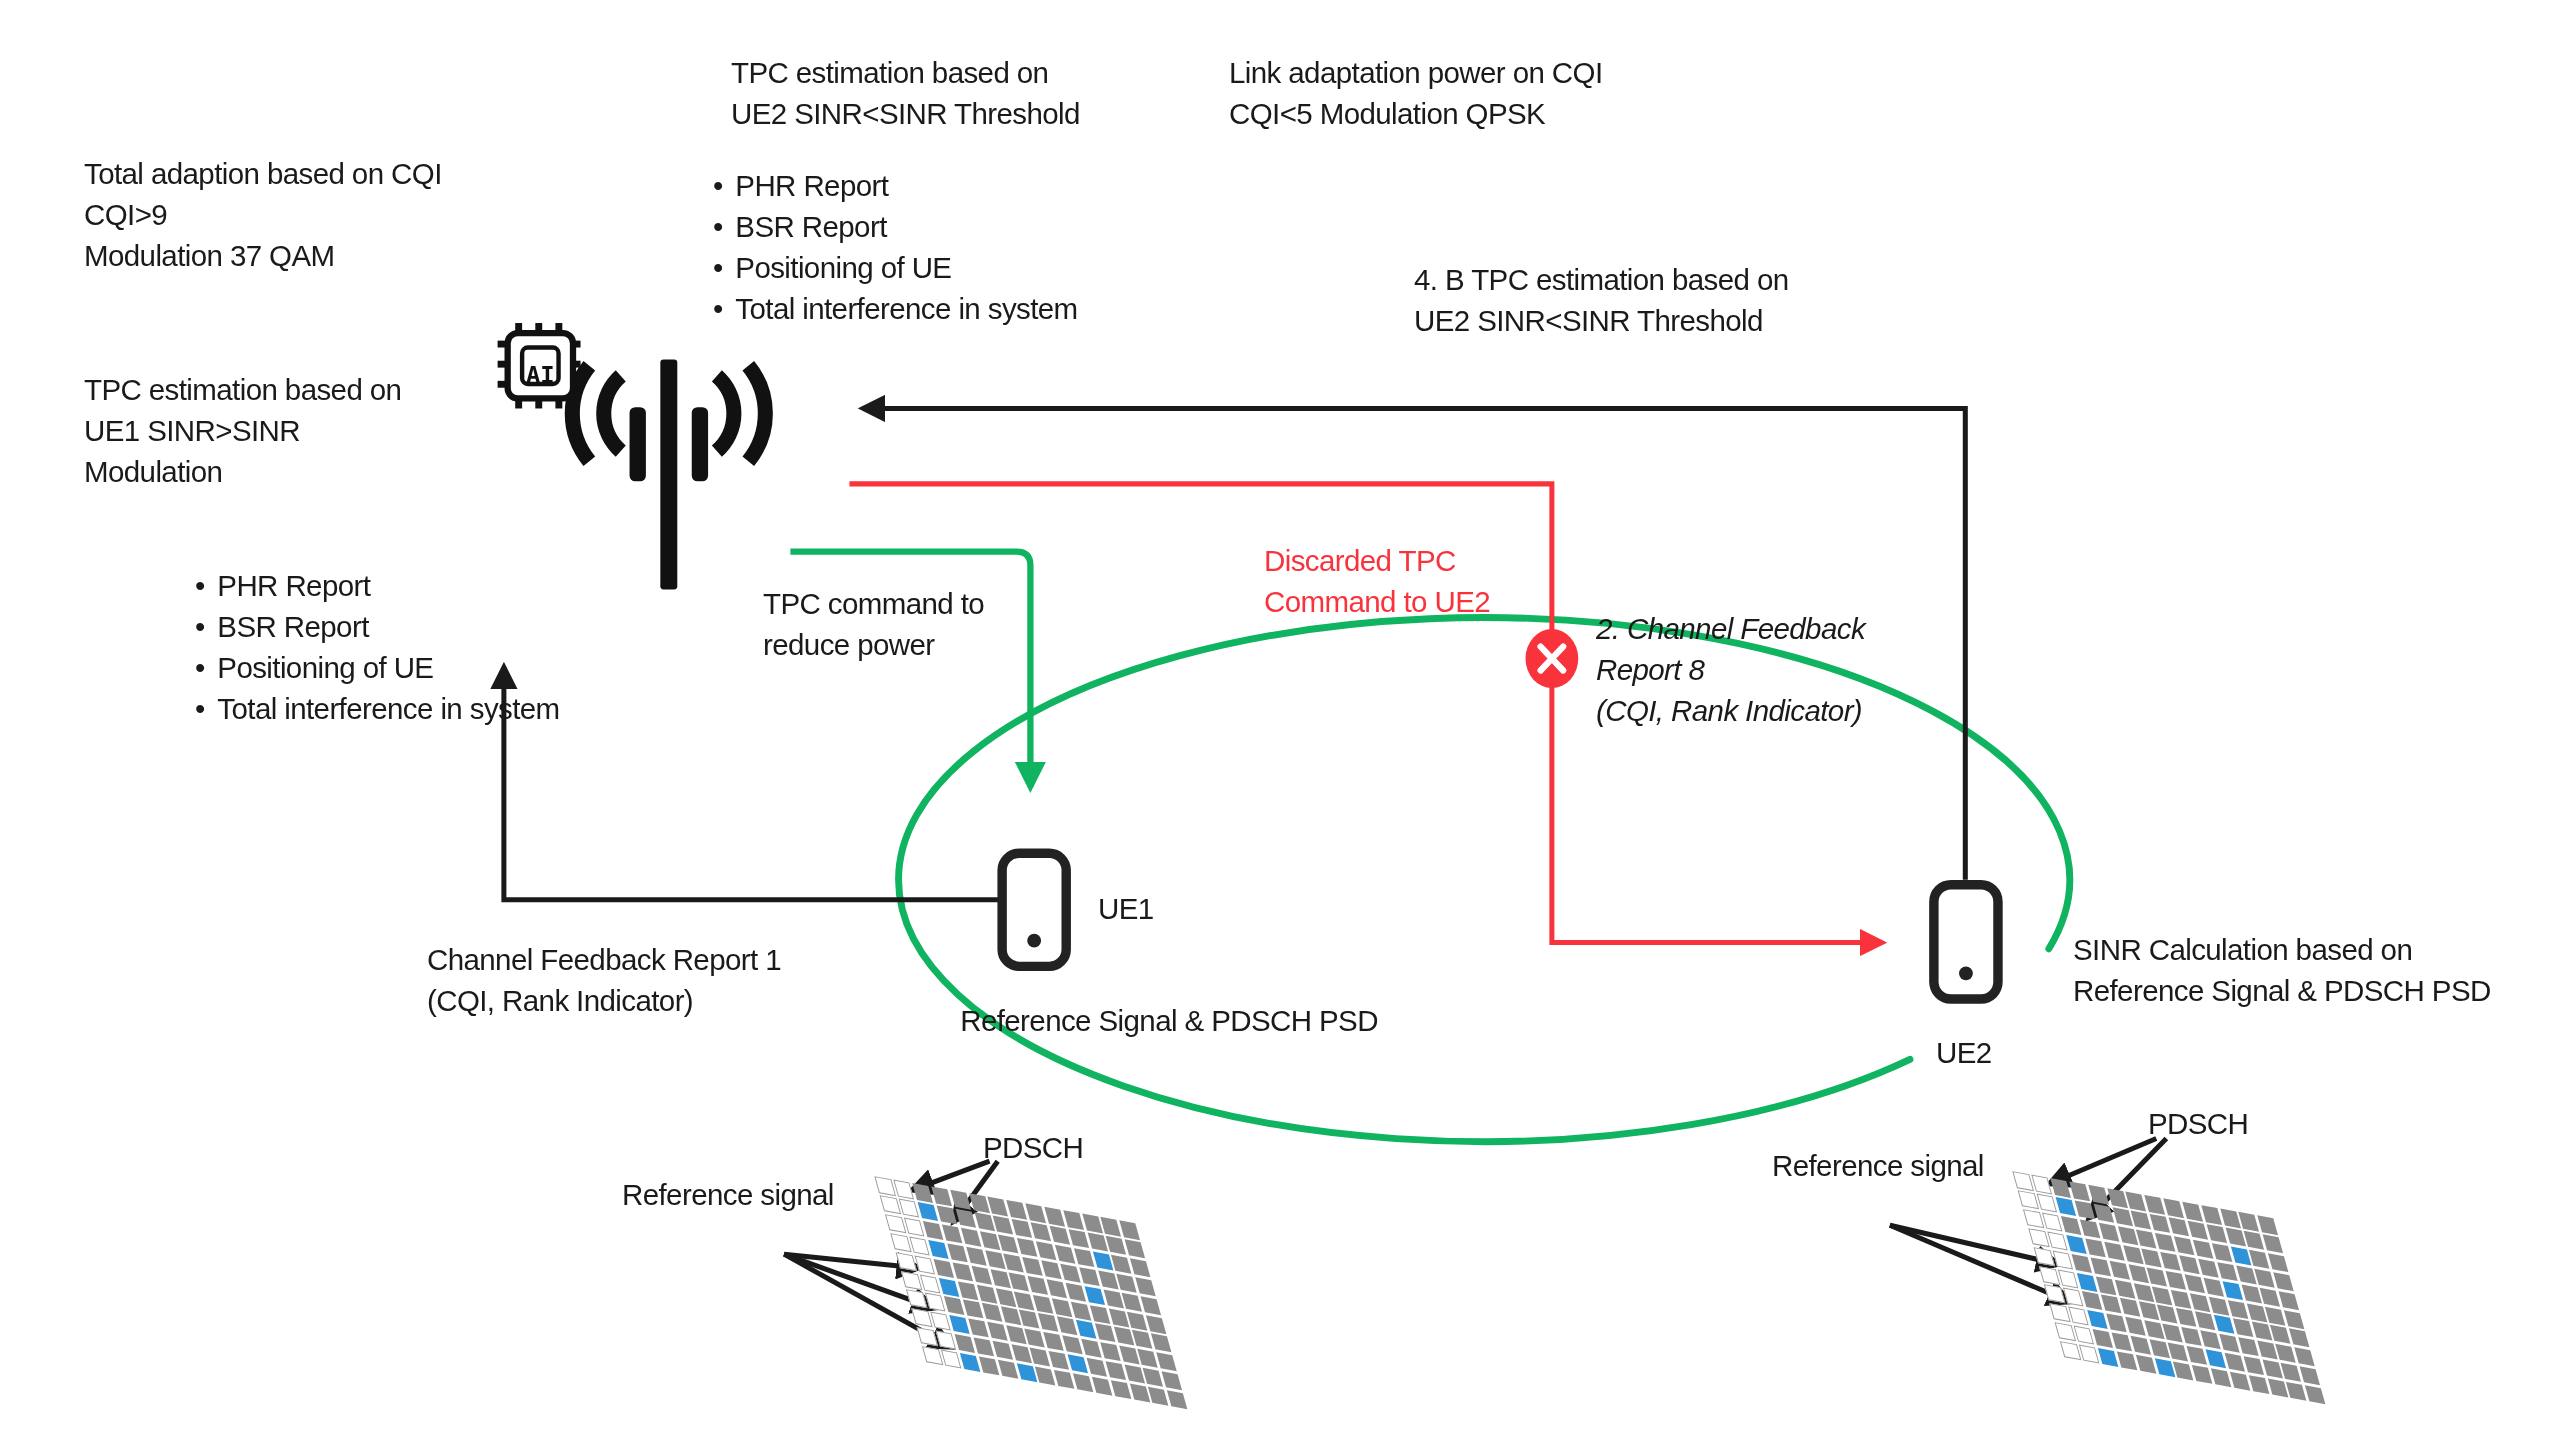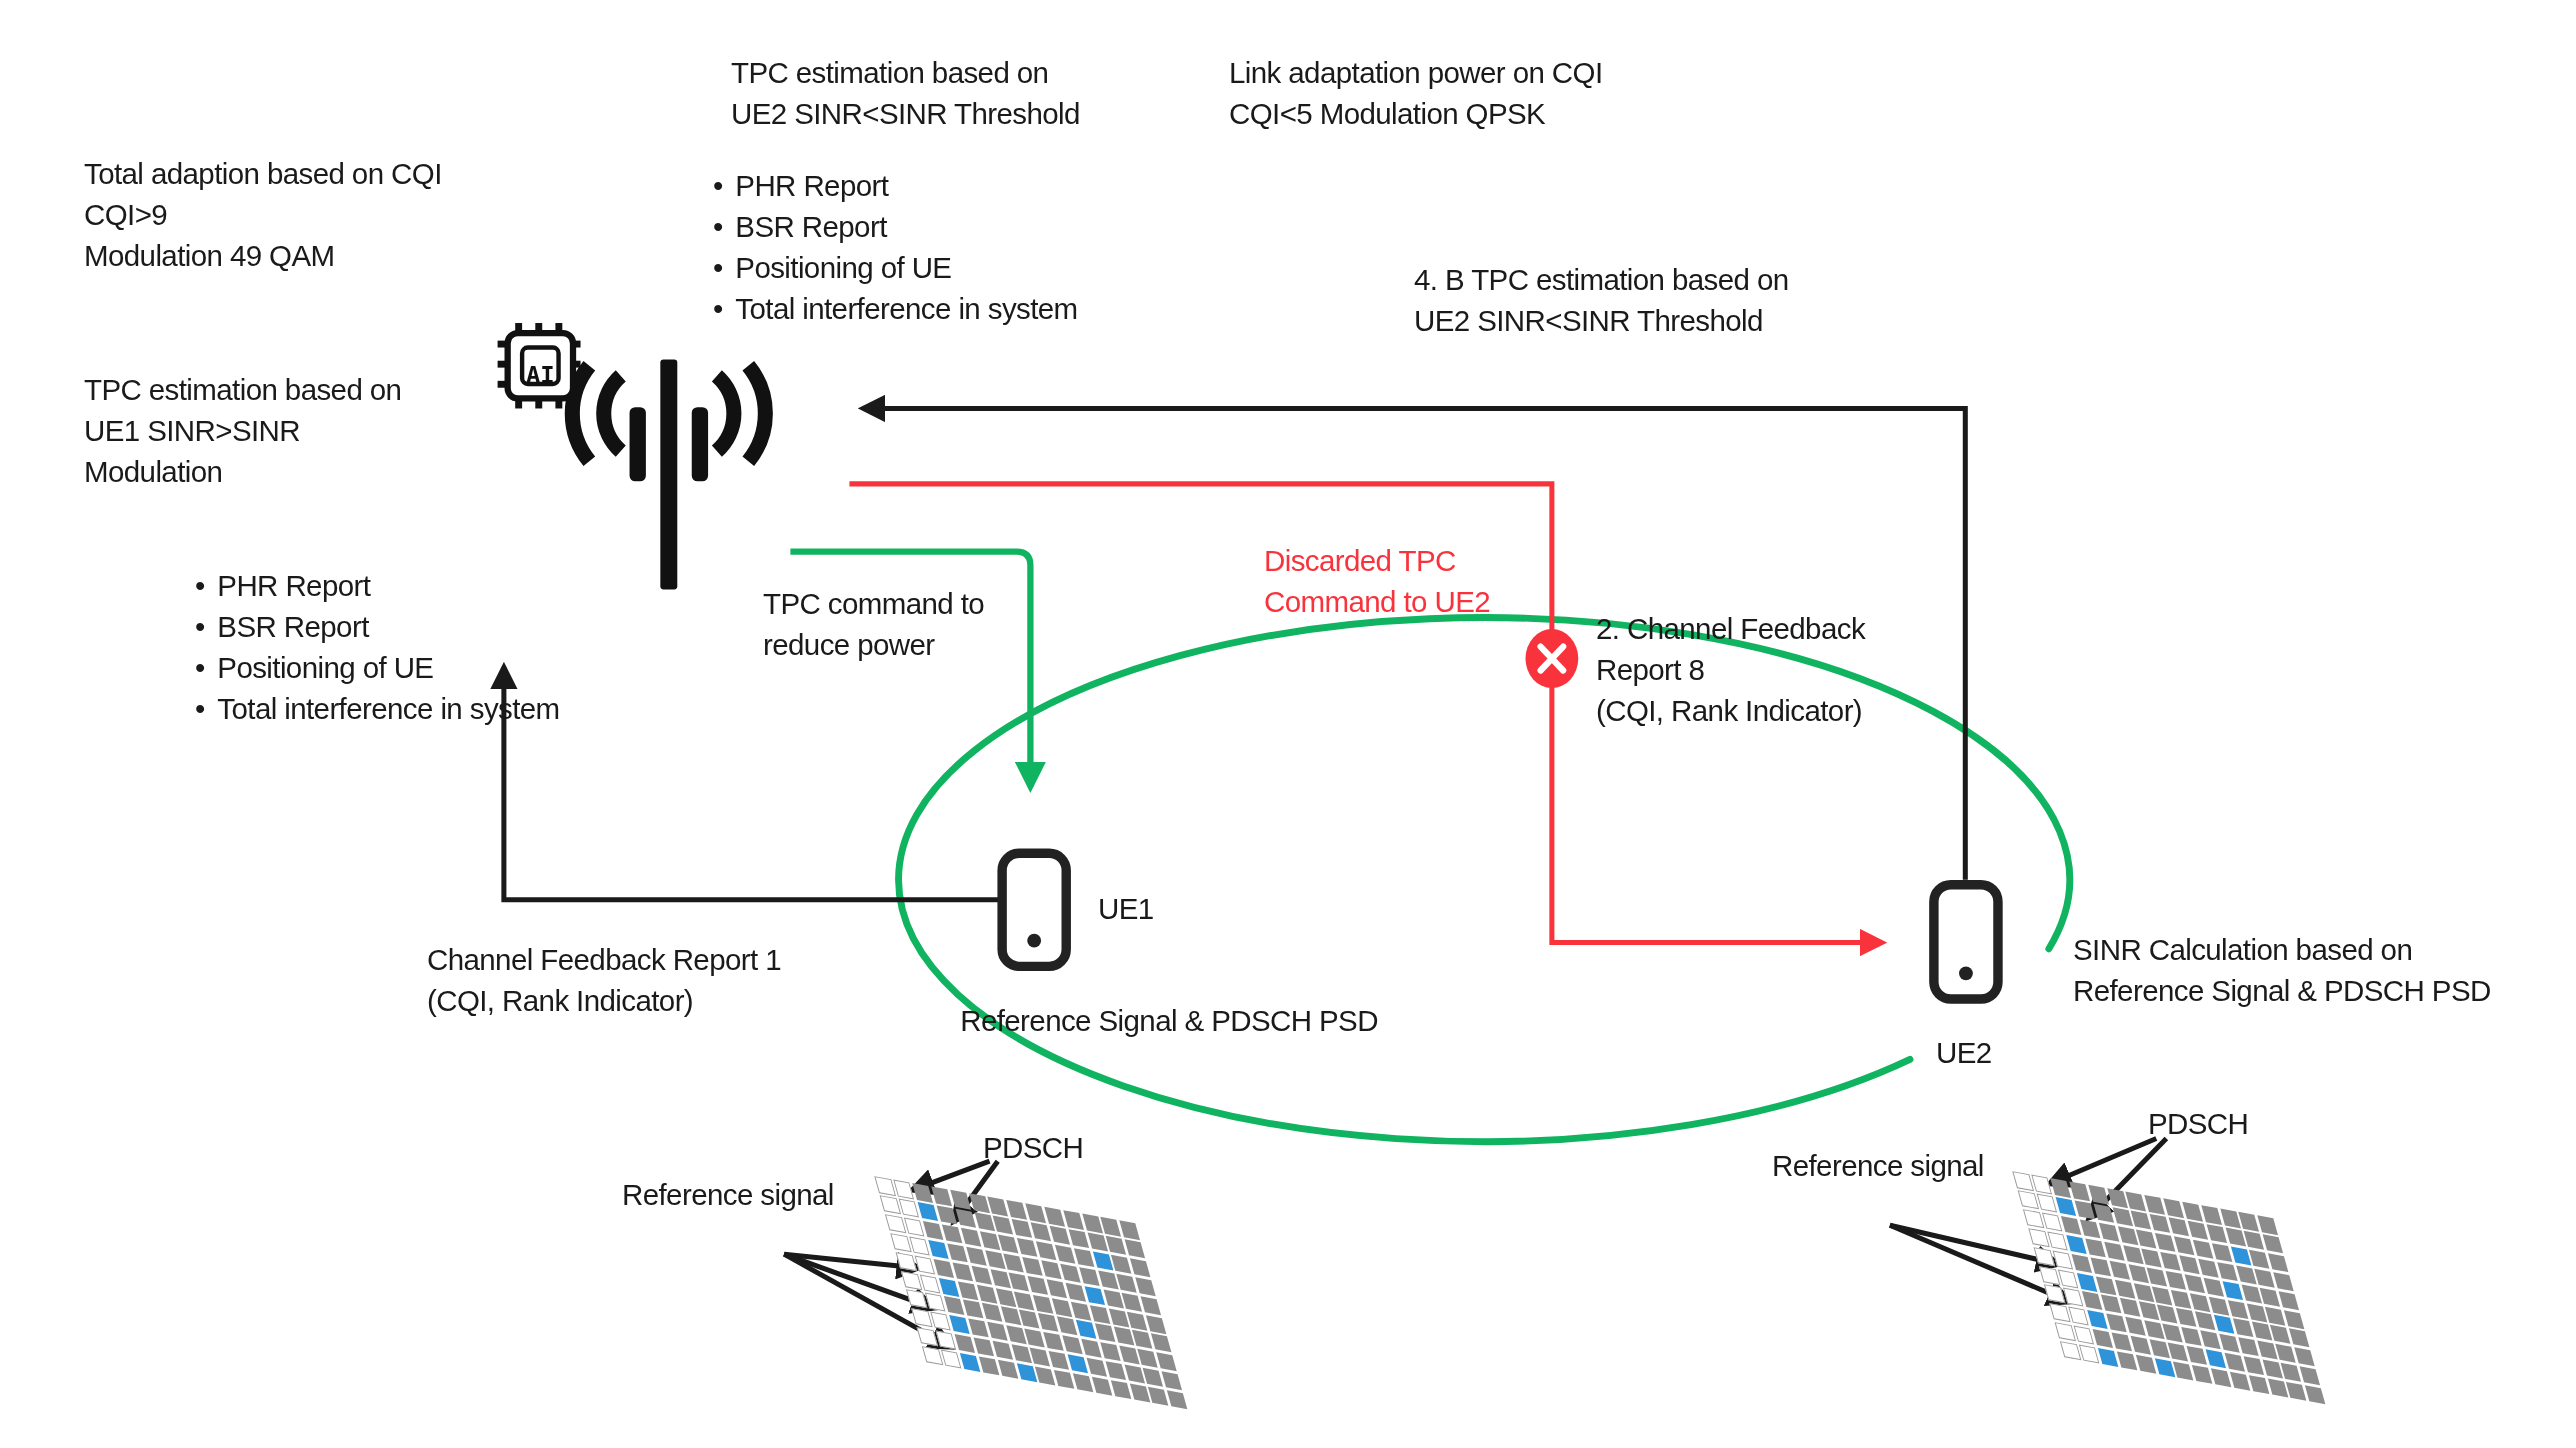--- a/index.html
+++ b/index.html
@@ -390,30 +390,30 @@
     <div class="cell" style="left: 114px; top: 171px;"></div>
     <div class="cell" style="left: 133px; top: 171px;"></div>
     <div class="cell" style="left: 152px; top: 171px;"></div>
     <div class="cell" style="left: 171px; top: 171px;"></div>
     <div class="cell" style="left: 190px; top: 171px;"></div>
     <div class="cell" style="left: 209px; top: 171px;"></div>
     <div class="cell" style="left: 227px; top: 171px;"></div>
     <div class="cell" style="left: 246px; top: 171px;"></div>
   </div>
 
-<div class="t" style="left:84px;top:153px;"><div>Total adaption based on CQI</div><div>CQI&gt;9</div><div>Modulation 49 QAM</div></div>
+<div class="t" style="left:84px;top:153px;"><div>Total adaption based on CQI</div><div>CQI&gt;9</div><div>Modulation 37 QAM</div></div>
 <div class="t" style="left:731px;top:52px;"><div>TPC estimation based on</div><div>UE2 SINR&lt;SINR Threshold</div></div>
 <div class="t" style="left:1229px;top:52px;"><div>Link adaptation power on CQI</div><div>CQI&lt;5 Modulation QPSK</div></div>
 <div class="t bullets" style="left:713px;top:165px;"><div>PHR Report</div><div>BSR Report</div><div>Positioning of UE</div><div>Total interference in system</div></div>
 <div class="t" style="left:1414px;top:259px;"><div>4. B TPC estimation based on</div><div>UE2 SINR&lt;SINR Threshold</div></div>
 <div class="t" style="left:84px;top:369px;"><div>TPC estimation based on</div><div>UE1 SINR&gt;SINR</div><div>Modulation</div></div>
 <div class="t bullets" style="left:195px;top:565px;"><div>PHR Report</div><div>BSR Report</div><div>Positioning of UE</div><div>Total interference in system</div></div>
 <div class="t" style="left:763px;top:583px;"><div>TPC command to</div><div>reduce power</div></div>
 <div class="t red" style="left:1264px;top:540px;"><div>Discarded TPC</div><div>Command to UE2</div></div>
-<div class="t" style="left:1596px;top:608px;"><div>2. Channel Feedback</div><div>Report 8</div><div>(CQI, Rank Indicator)</div></div>
+<div class="t" style="left:1596px;top:608px;font-style:italic;"><div>2. Channel Feedback</div><div>Report 8</div><div>(CQI, Rank Indicator)</div></div>
 <div class="t" style="left:427px;top:939px;"><div>Channel Feedback Report 1</div><div>(CQI, Rank Indicator)</div></div>
 <div class="t" style="left:945px;top:1000px;"><div>  Reference Signal &amp; PDSCH PSD</div></div>
 <div class="t" style="left:2073px;top:929px;"><div>SINR Calculation based on</div><div>Reference Signal &amp; PDSCH PSD</div></div>
 <div class="t" style="left:1098px;top:888px;">UE1</div>
 <div class="t" style="left:1936px;top:1032px;">UE2</div>
 <div class="t" style="left:622px;top:1174px;">Reference signal</div>
 <div class="t" style="left:983px;top:1127px;">PDSCH</div>
 <div class="t" style="left:1772px;top:1145px;">Reference signal</div>
 <div class="t" style="left:2148px;top:1103px;">PDSCH</div>
 

